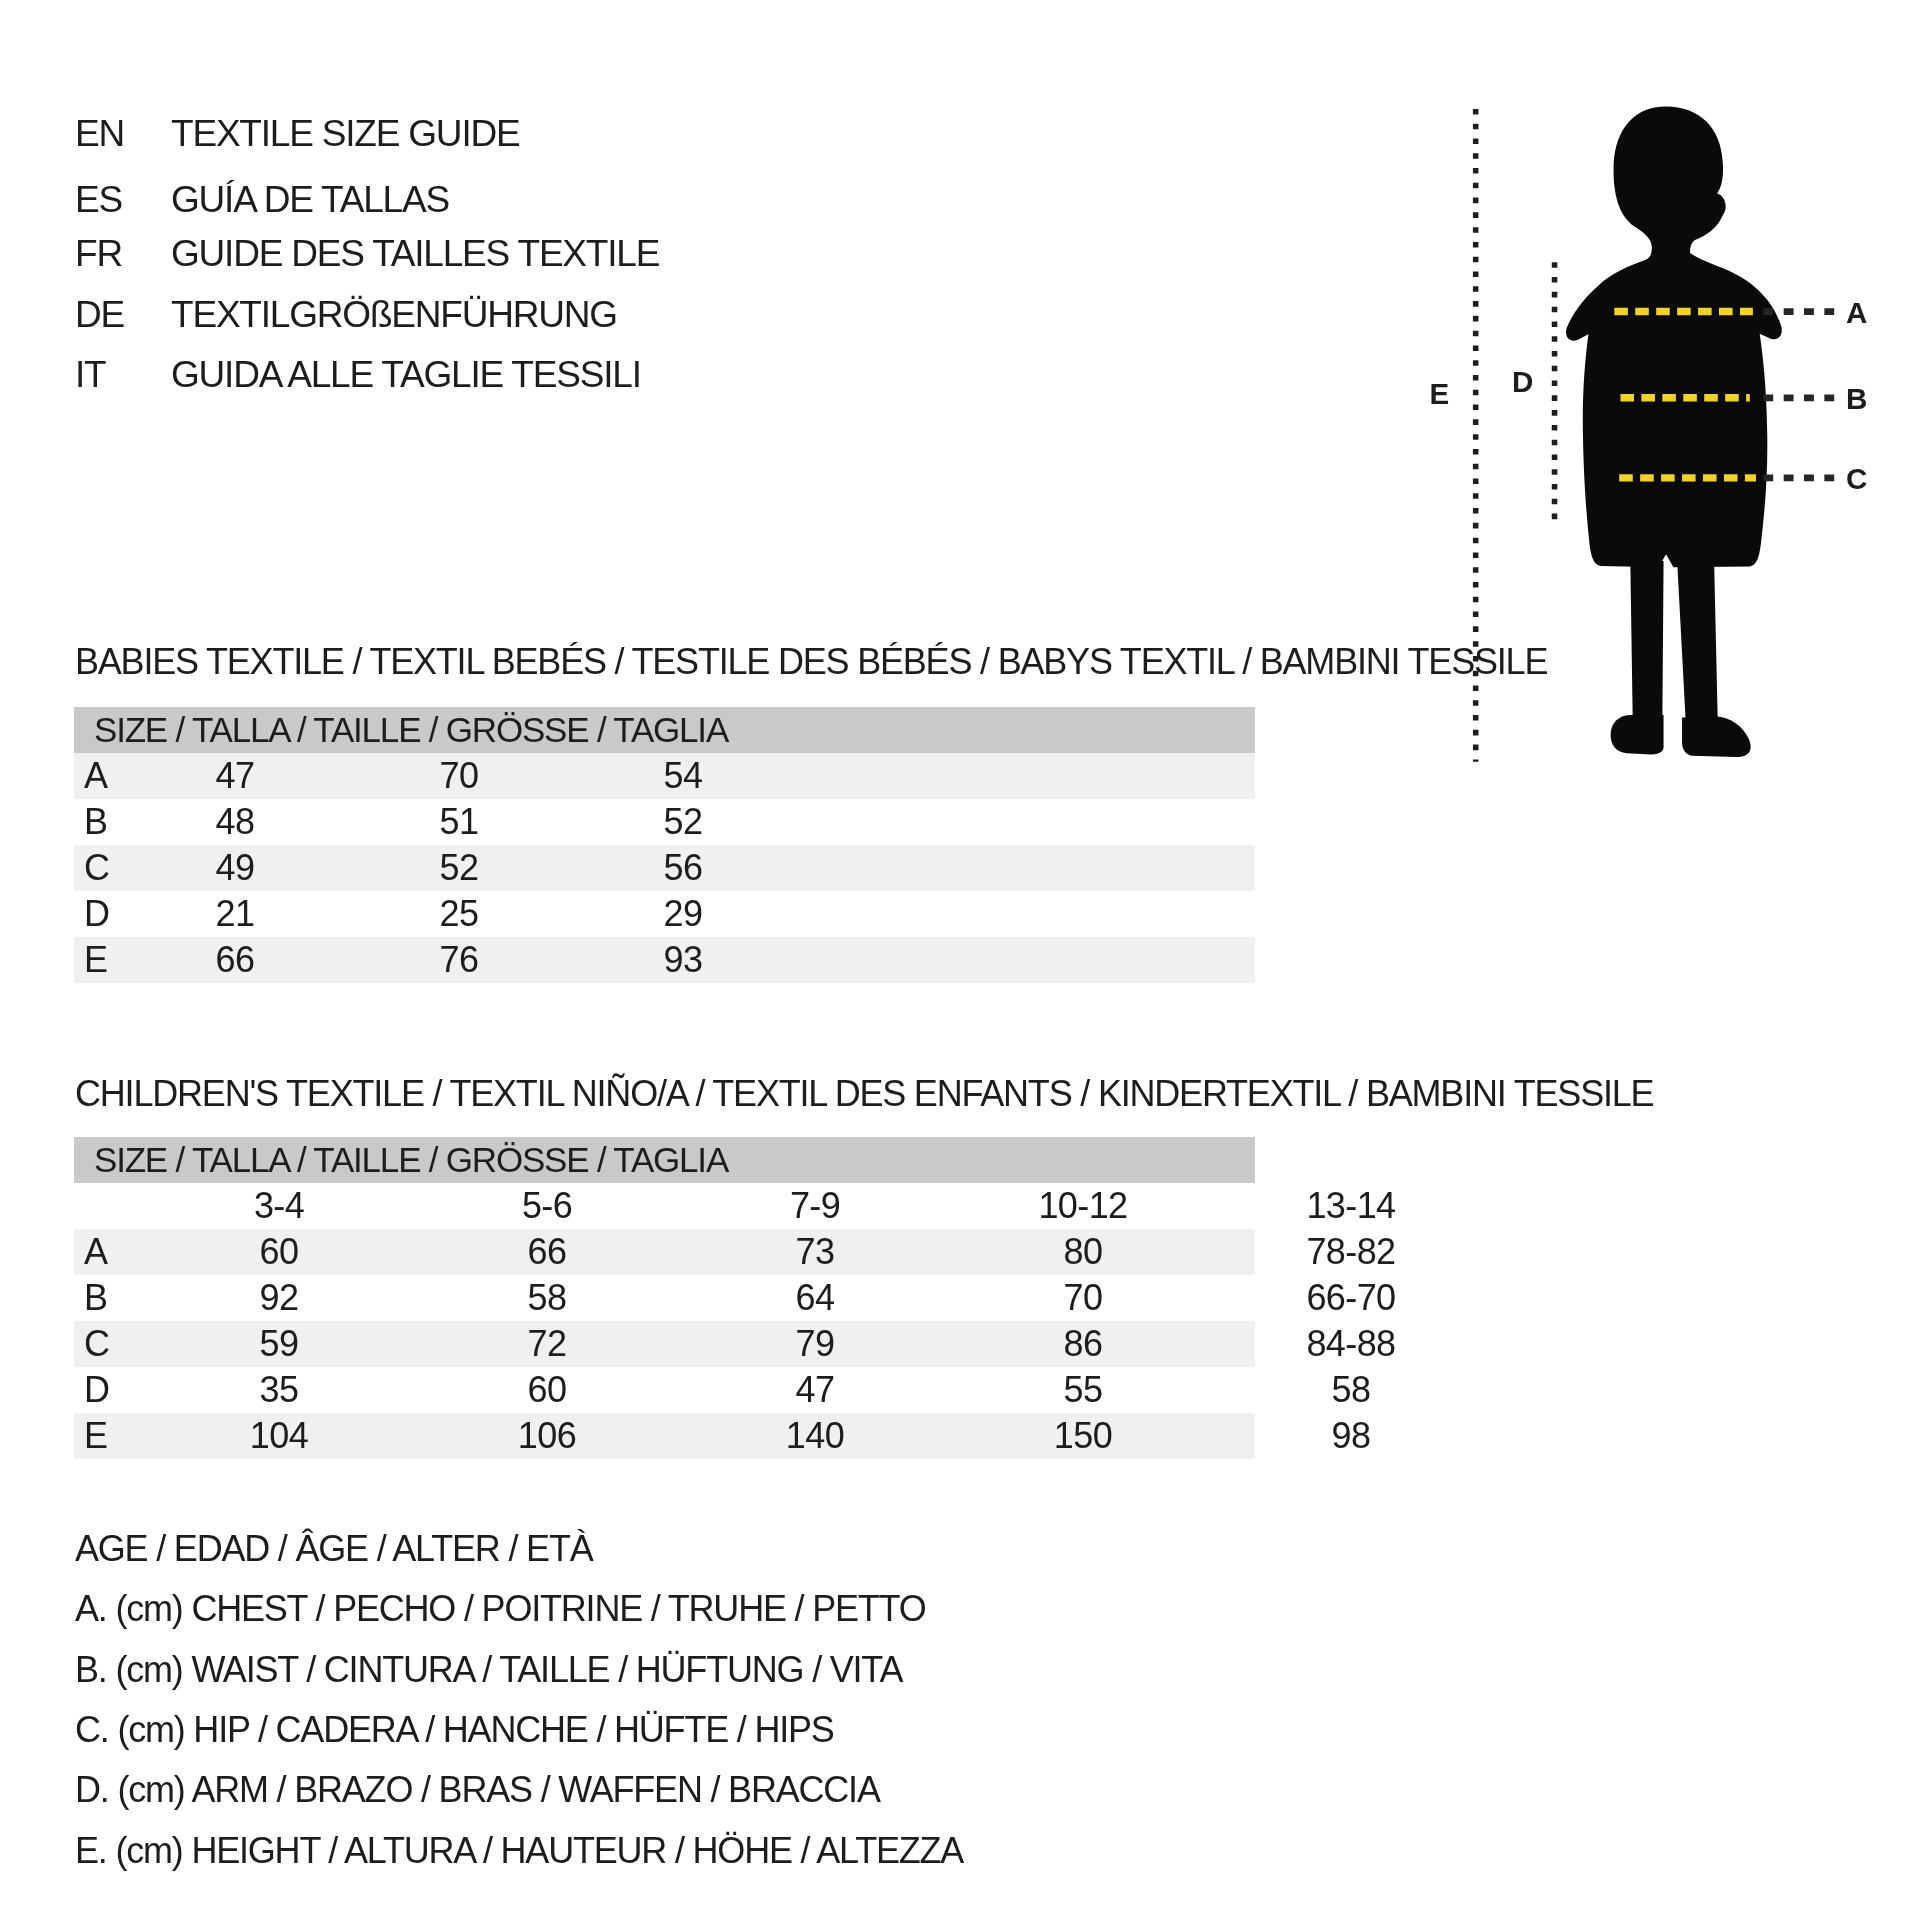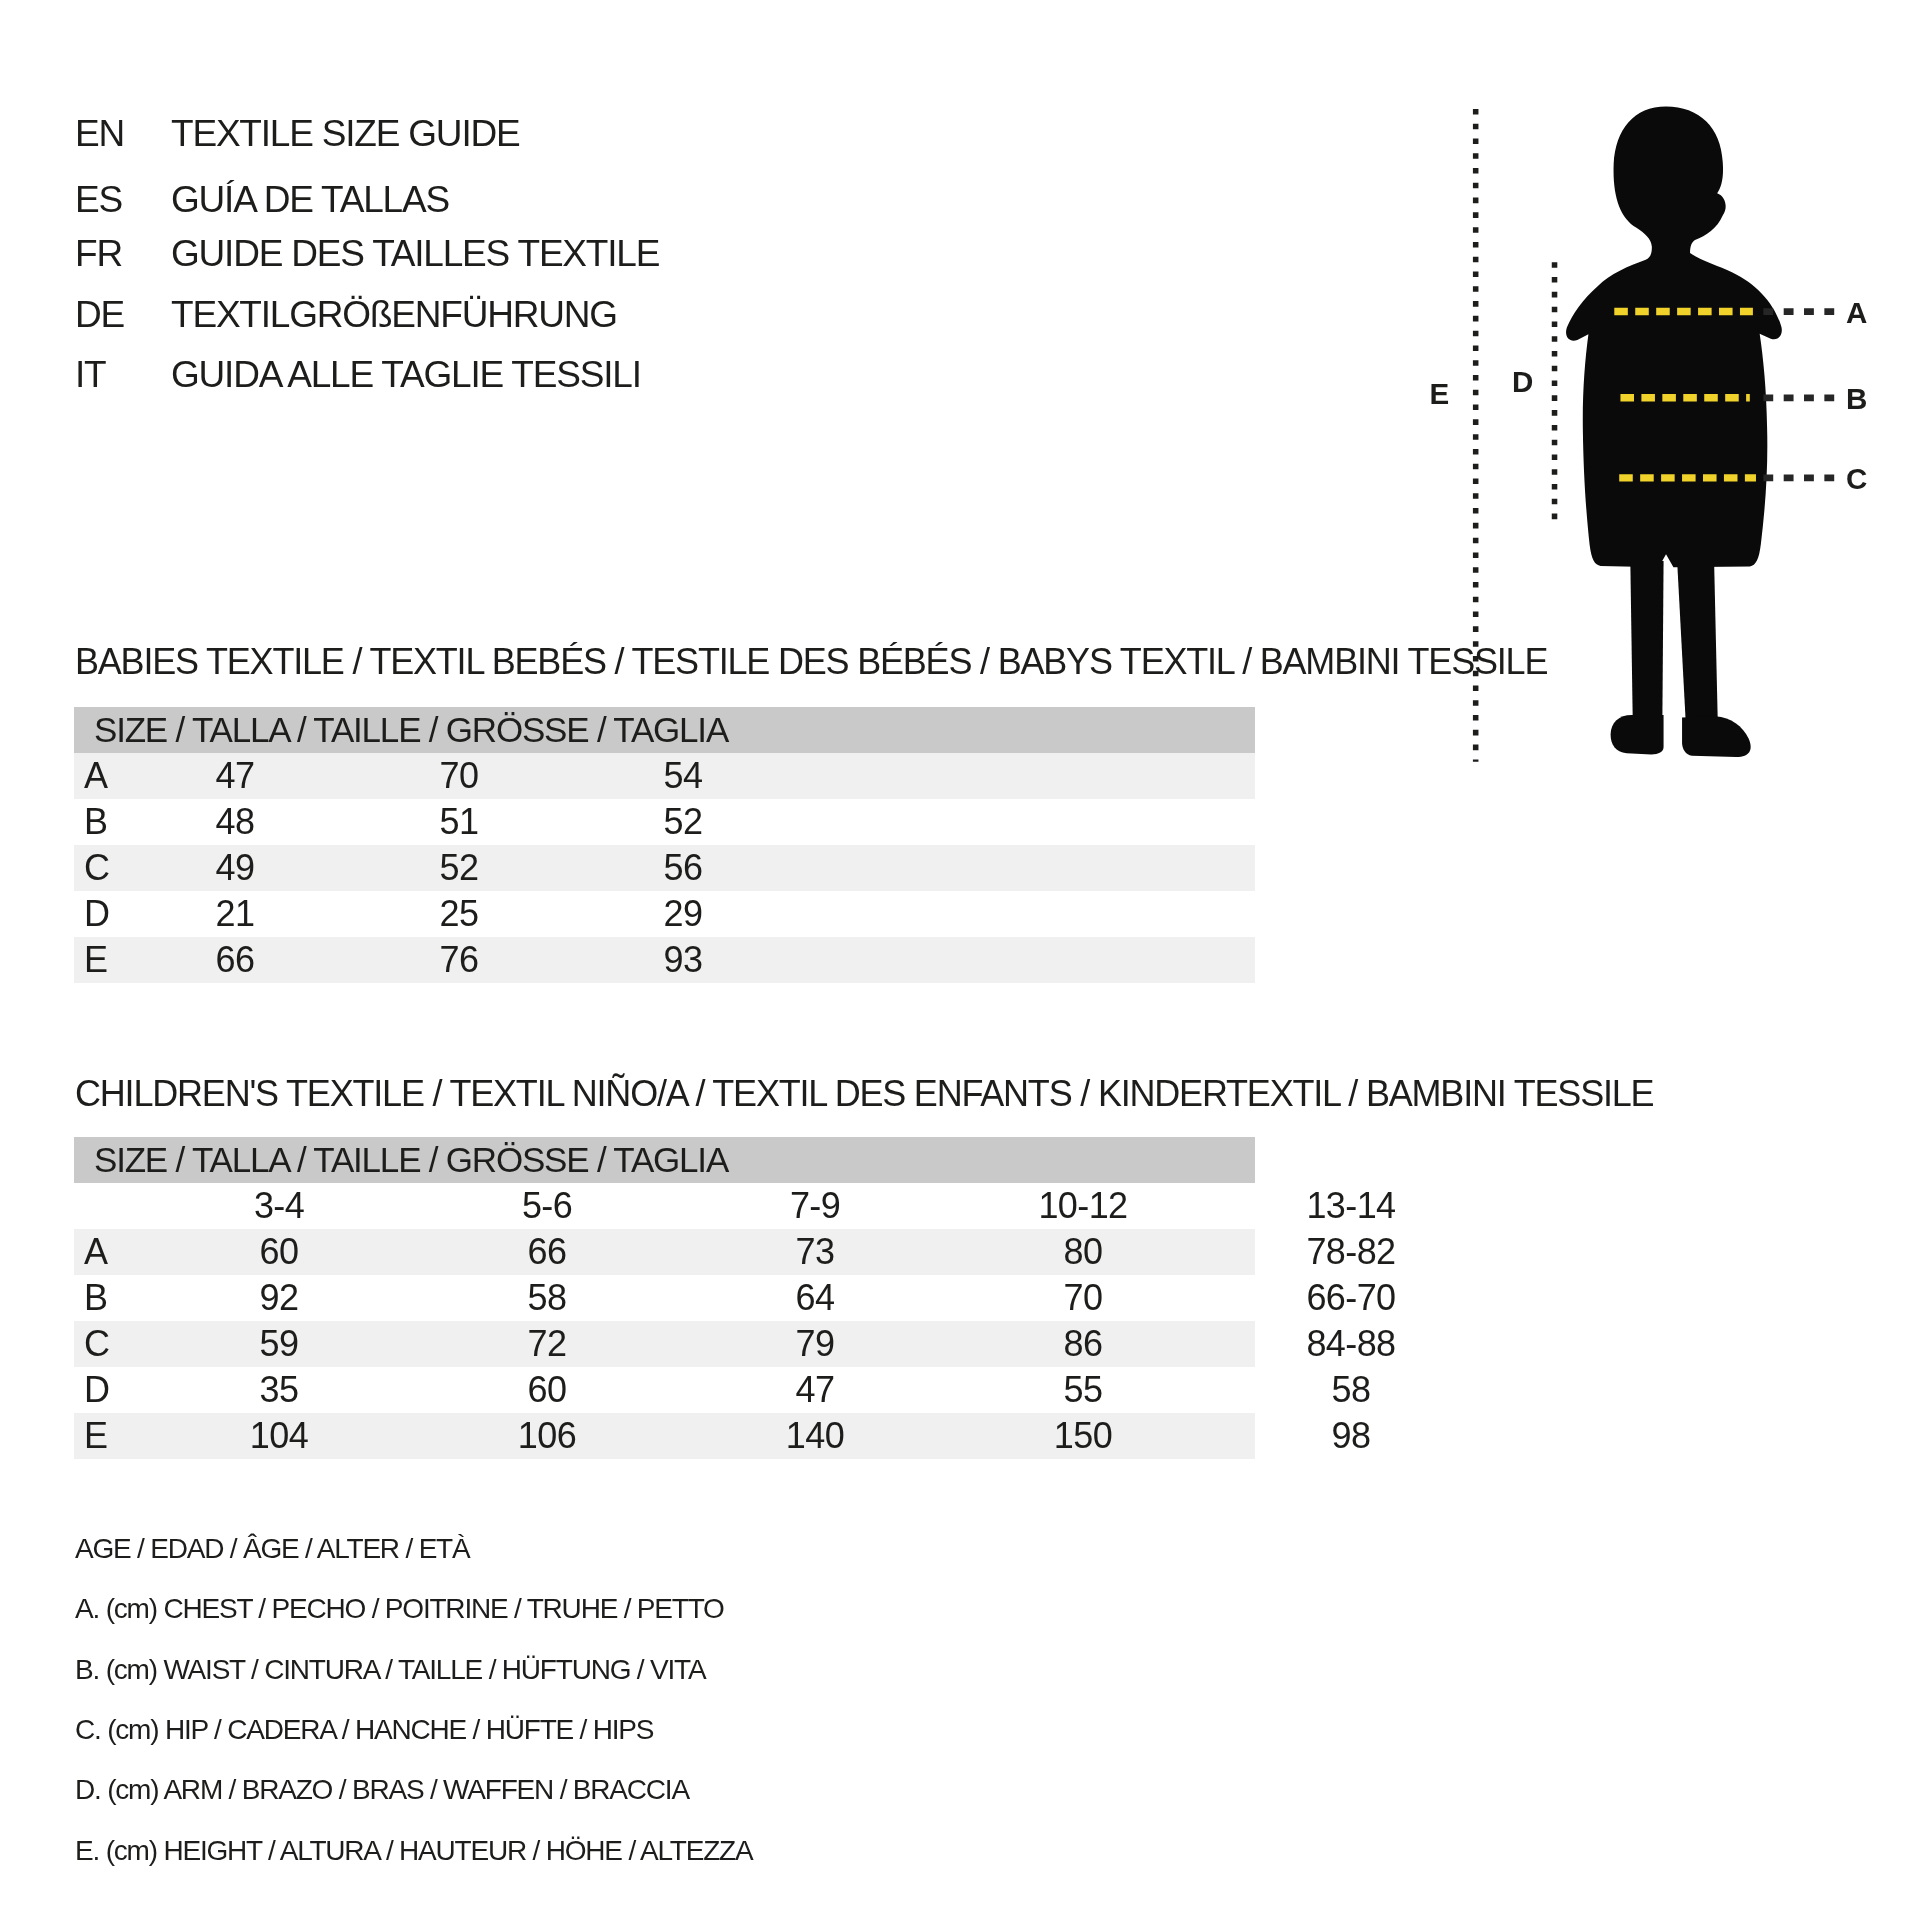--- a/index.html
+++ b/index.html
@@ -27,21 +27,21 @@
   .band { height:46px; line-height:46px; font-size:35px; letter-spacing:-1.2px;
           padding-left:20px; box-sizing:border-box; }
   .t-row { height:46px; line-height:46px; font-size:36px; letter-spacing:-0.6px;
            display:grid; }
   .grid3 { grid-template-columns:49px repeat(3,224px); }
   .grid5 { grid-template-columns:49px repeat(5,224px);gap:44px; }
   .cell   { text-align:center; }
   .rlabel { text-align:left; padding-left:10px; }
 
   
-  .legend-line { position:absolute; left:75px; font-size:28px; line-height:44px;
+  .legend-line { position:absolute; left:75px; font-size:36px; line-height:44px;
                  letter-spacing:-1.2px; white-space:nowrap; }
 
   
   .figure-svg { position:absolute; left:1411px; top:99px; }
   .measure-label { font-size:48px; font-weight:bold; fill:#1d1d1b;
                    font-family:"Liberation Sans","DejaVu Sans",sans-serif; }
 </style>
 </head>
 <body style="color: rgb(29, 29, 27); background: rgb(255, 255, 255);">
 

